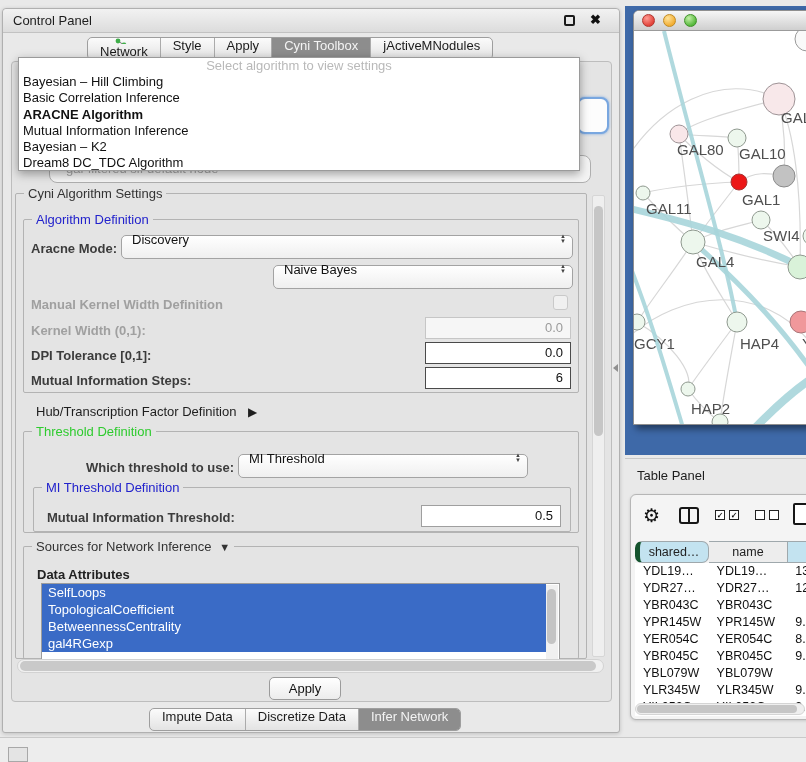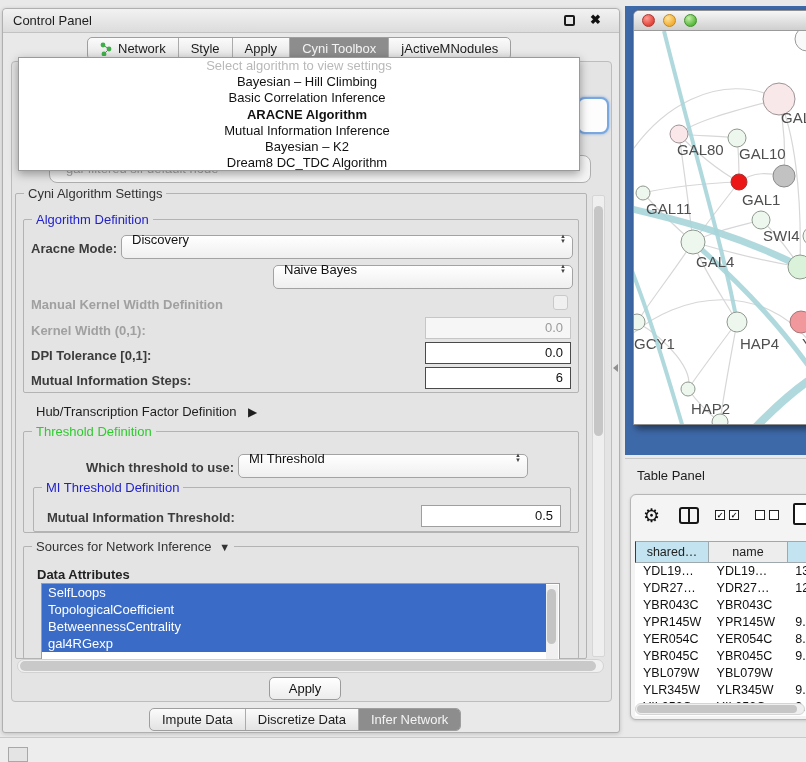--- a/index.html
+++ b/index.html
@@ -16,35 +16,35 @@
     border-radius:4px 4px 0 0; }
   .cp-title { position:absolute; left:10px; top:4px; font-size:13px; color:#1d1d1d; }
   .float-btn { position:absolute; right:44px; top:6px; width:11px; height:11px;
     border:2px solid #1a1a1a; border-radius:2px; cursor:pointer; }
   .close-btn { position:absolute; right:18px; top:3px; font-size:13px; font-weight:bold; color:#111; cursor:pointer; }
 
   
   .segmented { position:absolute; display:flex; height:23px; border:1px solid #9E9E9E;
     border-radius:5px; overflow:hidden; background:linear-gradient(#FBFBFB,#E3E3E3); font-size:13px; }
   .seg { display:flex; align-items:center; justify-content:flex-start; padding:0 12px;
-    color:#1b1b1b; border-right:1px solid #ABABAB; cursor:pointer; white-space:nowrap; }
+    color:#1b1b1b; border-right:1px solid #ABABAB; cursor:pointer; white-space:nowrap;flex-direction:column; }
   .seg:last-child { border-right:none; }
   .seg.selected { background:#8D8D8D; color:#F4F4F4; }
   .seg .tabicon { margin-right:5px; }
 
   
   .cp-inset { position:absolute; left:8px; top:52px; width:601px; height:641px;
     background:#E4E4E4; border:1px solid #BDBDBD; border-radius:4px; }
 
   
   .algo-popup { position:absolute; left:15px; top:48px; width:562px; height:114px;
     background:#FFFFFF; border:1px solid #9A9A9A; box-shadow:0 3px 9px rgba(0,0,0,.35);
     z-index:30; font-size:13px; overflow:hidden; }
   .popup-placeholder { height:16px; text-align:center; color:#B9B9B9; line-height:15px; }
-  .popup-item { height:16.3px; line-height:16.3px; padding-left:16px; color:#111; cursor:pointer; white-space:nowrap;text-align:center; }
+  .popup-item { height:16.3px; line-height:16.3px; padding-left:4px; color:#111; cursor:pointer; white-space:nowrap; }
   .popup-item.current { font-weight:bold; }
 
   
   .ghost-combo { position:absolute; left:46px; top:146px; width:542px; height:28px; z-index:4;
     border:1px solid #AFAFAF; border-radius:8px; background:#F4F4F4; color:#A8A8A8;
     font-size:13px; line-height:26px; padding-left:16px; }
   .ghost-focus-combo { position:absolute; left:574px; top:88px; width:32px; height:37px; z-index:4;
     border:2px solid #79A7E0; border-radius:8px; background:#FDFDFD; box-shadow:0 0 3px #79A7E0; }
 
   
@@ -116,21 +116,21 @@
   .split-ic { position:absolute; left:48px; top:12px; width:20px; height:17px;
     border:2px solid #161616; border-radius:3px; cursor:pointer; }
   .split-ic:before { content:""; position:absolute; left:7px; top:0; width:2px; height:13px; background:#161616; }
   .cbx { position:absolute; width:10px; height:10px; border:1.5px solid #222; background:#FFF;
     font-size:8px; line-height:9px; text-align:center; font-weight:bold; color:#111; }
   .doc-ic { position:absolute; left:162px; top:8px; width:20px; height:22px;
     border:2px solid #161616; border-radius:2px; background:#FFF; cursor:pointer; }
   .tb-header { position:absolute; left:4px; top:46px; height:22px; display:flex; font-size:12.5px; color:#222; }
   .hcell { border:1px solid #9FA8AC; border-left:none; display:flex; align-items:center;
     justify-content:center; cursor:pointer; white-space:nowrap; overflow:hidden; }
-  .hcell:first-child { border-left:1px solid #14532d; }
+  .hcell:first-child { border-left:5px solid #14532d;border-radius:7px; }
   .hcell.blue { background:#C3E3F0; }
   .hcell.gray { background:#EDEDED; }
   .tb-body { position:absolute; left:4px; top:68px; width:192px; background:#FFF; }
   .trow { display:flex; height:17px; line-height:17px; font-size:12.5px; color:#111; cursor:default; }
   .tcell { overflow:hidden; white-space:nowrap; padding-left:8px; }
   .tb-hscroll { position:absolute; left:4px; top:208px; width:170px; height:12px;
     background:#EFEFEF; border:1px solid #D5D5D5; border-radius:6px; }
   .tb-hscroll .thumb { position:absolute; left:1px; top:1px; width:160px; height:8px; background:#C6C6C6; border-radius:4px; }
 
   

